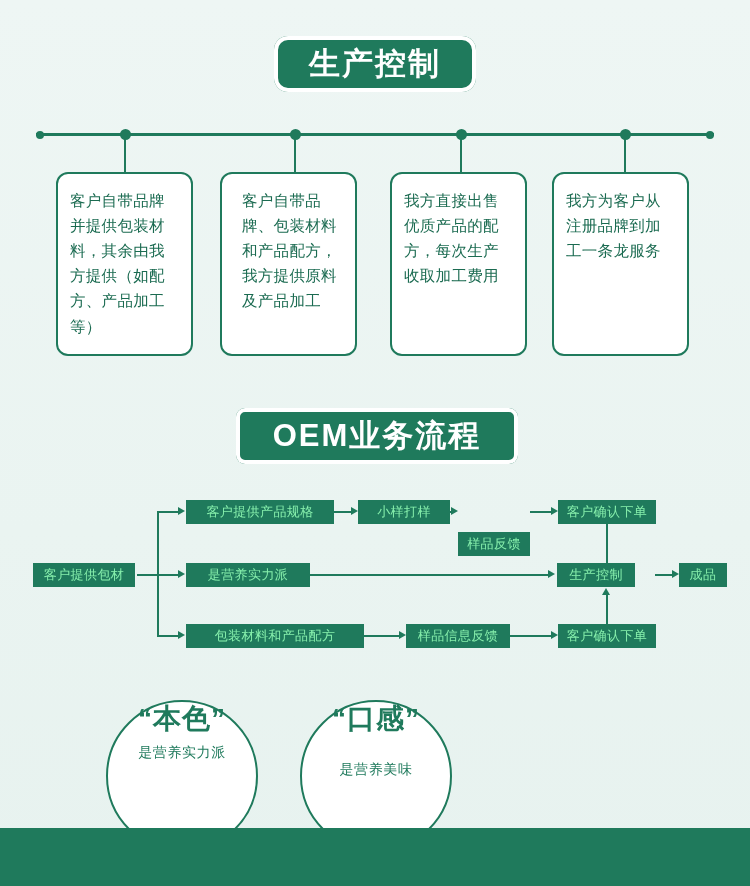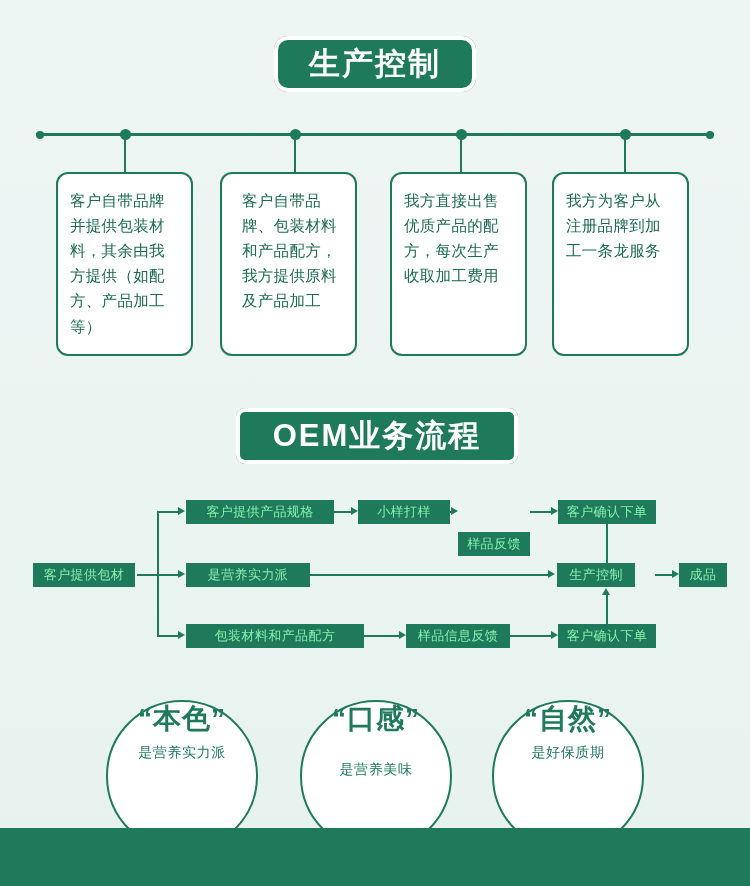--- a/index.html
+++ b/index.html
@@ -275,19 +275,15 @@
   </div>
 
   <div class="circle" id="circle-1">
     <div class="big">“本色”</div>
     <div class="small">是营养实力派</div>
   </div>
   <div class="circle" id="circle-2">
     <div class="big">“口感”</div>
     <div class="small">是营养美味</div>
   </div>
-  <div class="circle" id="circle-3">
-    <div class="big">“自然”</div>
-    <div class="small">是好保质期</div>
-  </div>
 
   <div class="footer-band"></div>
 </div>
 
 </body></html>

